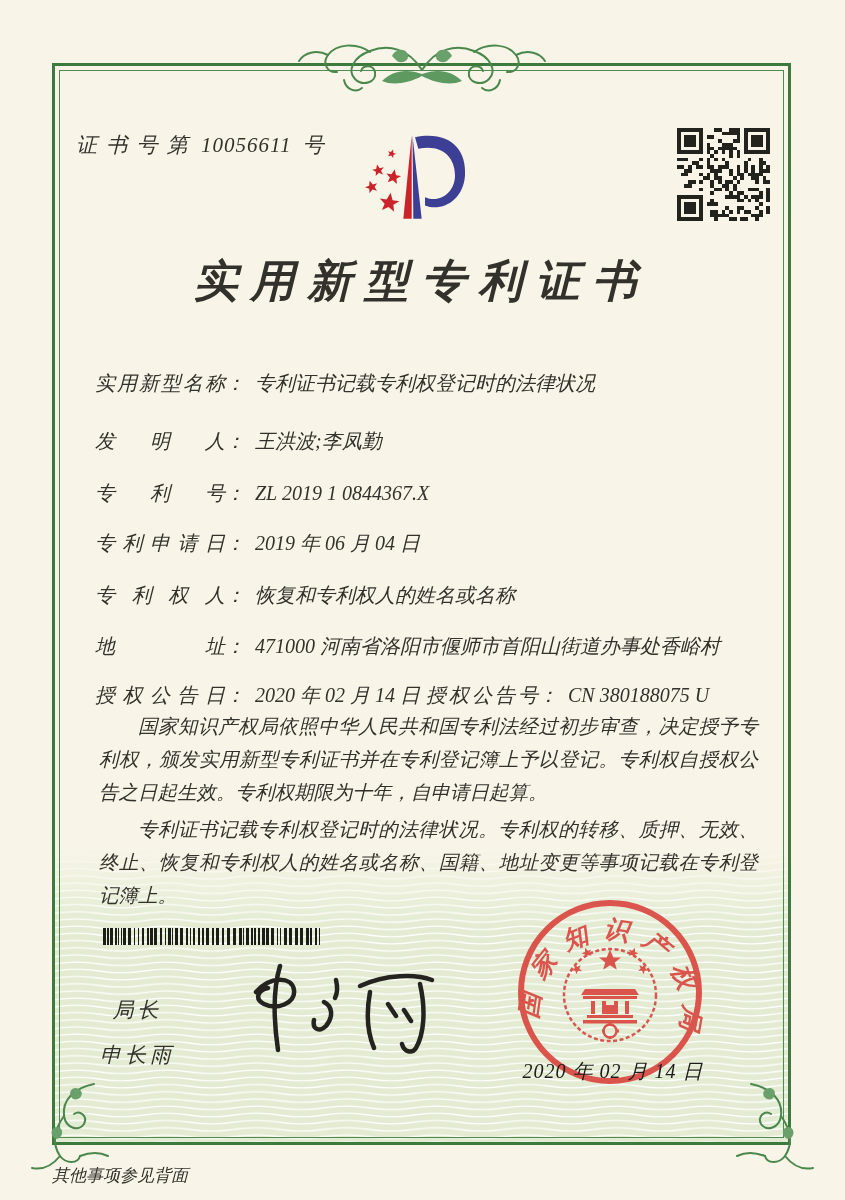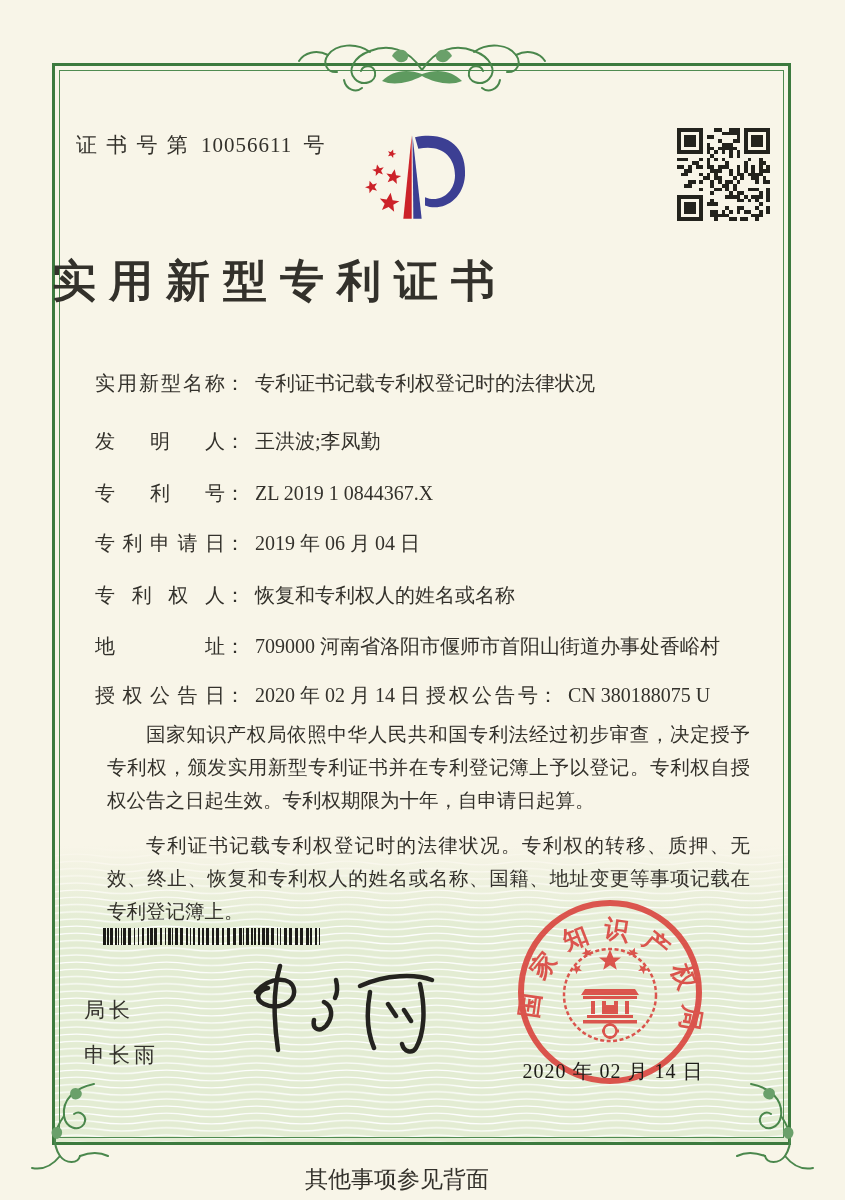--- a/index.html
+++ b/index.html
@@ -1,45 +1,45 @@
 <!DOCTYPE html>
 <html><head>
 <meta charset="utf-8">
 <style>
   html,body{margin:0;padding:0;background:#e9e6d8;}
   .page{position:relative;width:845px;height:1200px;background:#f8f5e8;overflow:hidden;
-        font-family:"Liberation Serif","DejaVu Serif",serif;color:#33312b;}
+        font-family:"Liberation Serif","DejaVu Serif",serif;color:#33312b;font-style:italic;}
   
   .frame-outer{position:absolute;left:52px;top:63px;width:739px;height:1082px;
                border:3px solid #3c7a3e;box-sizing:border-box;}
   .frame-inner{position:absolute;left:59px;top:70px;width:725px;height:1068px;
                border:1px solid #4f8b51;box-sizing:border-box;}
   .abs{position:absolute;}
   
   .cert-no{left:76px;top:131px;font-size:21px;letter-spacing:2px;white-space:nowrap;}
   .cert-no .num{letter-spacing:1px;padding:0 4px;}
-  .title{left:52px;top:252px;width:739px;font-size:44px;font-weight:bold;
+  .title{left:52px;top:252px;width:739px;text-align:center;font-size:44px;font-weight:bold;
          letter-spacing:13px;white-space:nowrap;}
   
   .fields{left:95px;top:360px;width:670px;font-size:20px;}
   .frow{position:absolute;left:0;white-space:nowrap;}
   .jchars{display:inline-flex;justify-content:space-between;width:130px;vertical-align:bottom;}
   .jchars-sm{display:inline-flex;justify-content:space-between;width:112px;vertical-align:bottom;}
   .fval{padding-left:10px;}
   .grant-right{position:absolute;left:331px;top:0;white-space:nowrap;}
   
   .paras{left:95px;top:706px;width:667px;font-size:19.5px;line-height:33px;text-align:justify;}
-  .paras p{margin:12px;text-indent:2em;}
+  .paras p{margin:4px;text-indent:2em;}
   
   .waves{left:54px;top:845px;}
-  .officer{left:84px;top:988px;font-size:21px;line-height:45px;letter-spacing:4px;}
+  .officer{left:100px;top:988px;font-size:21px;line-height:45px;letter-spacing:4px;text-align:center;}
   .seal-date{left:513px;top:1058px;width:200px;text-align:center;font-size:20px;
              letter-spacing:1px;color:#1d1c18;white-space:nowrap;}
   .page-info{left:52px;top:1106px;width:690px;text-align:center;font-size:16px;color:#33312b;}
-  .back-note{left:52px;top:1164px;width:690px;text-align:center;font-size:23px;}
+  .back-note{left:52px;top:1164px;width:690px;font-size:17px;}
   svg{display:block;}
 </style>
 </head>
 <body>
 
 <div class="page">
 
   <svg class="abs waves" width="736" height="298" viewBox="0 0 736 298">
     <defs>
       <pattern id="wv" width="90" height="7.2" patternUnits="userSpaceOnUse">
@@ -437,21 +437,21 @@
           <span>专</span>
           <span>利</span>
           <span>权</span>
           <span>人</span>
         </span><span>：</span><span class="fval">恢复和专利权人的姓名或名称</span>
     </div>
     <div class="frow" style="top:273px;">
       <span class="jchars">
           <span>地</span>
           <span>址</span>
-        </span><span>：</span><span class="fval">709000  河南省洛阳市偃师市首阳山街道办事处香峪村</span>
+        </span><span>：</span><span class="fval">471000  河南省洛阳市偃师市首阳山街道办事处香峪村</span>
     </div>
     <div class="frow" style="top:322px;width:670px;">
       <span class="jchars">
           <span>授</span>
           <span>权</span>
           <span>公</span>
           <span>告</span>
           <span>日</span>
         </span><span>：</span><span class="fval">2020 年 02 月 14 日</span>
       <span class="grant-right">

